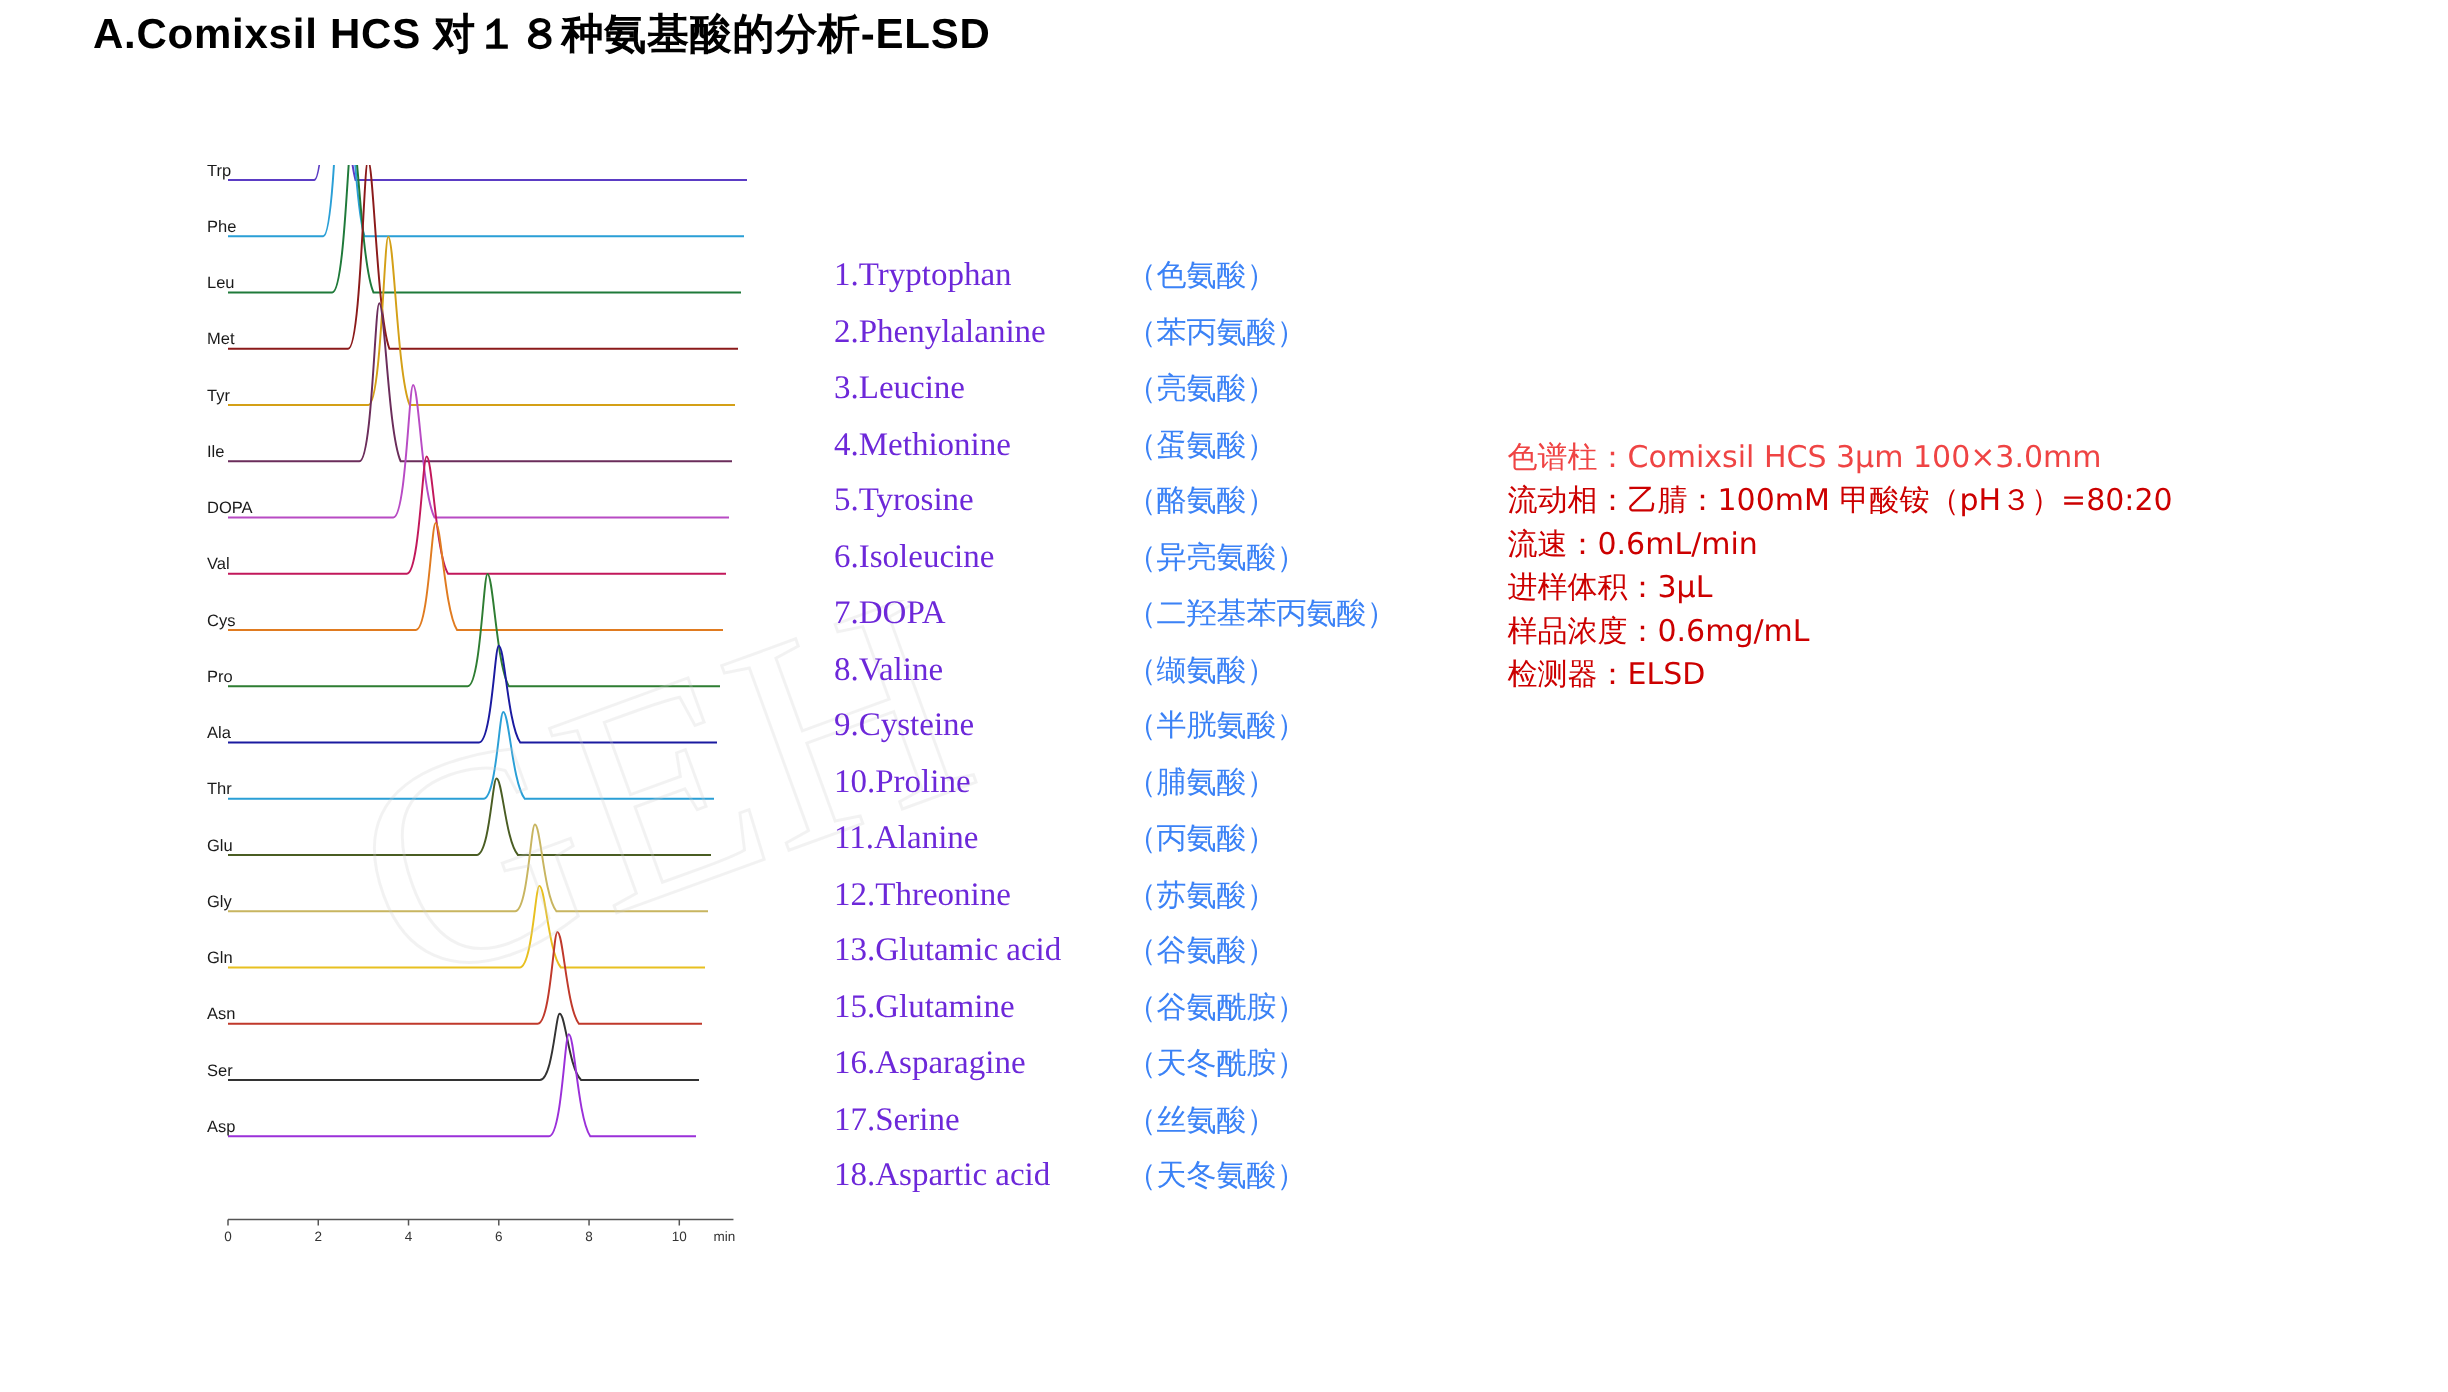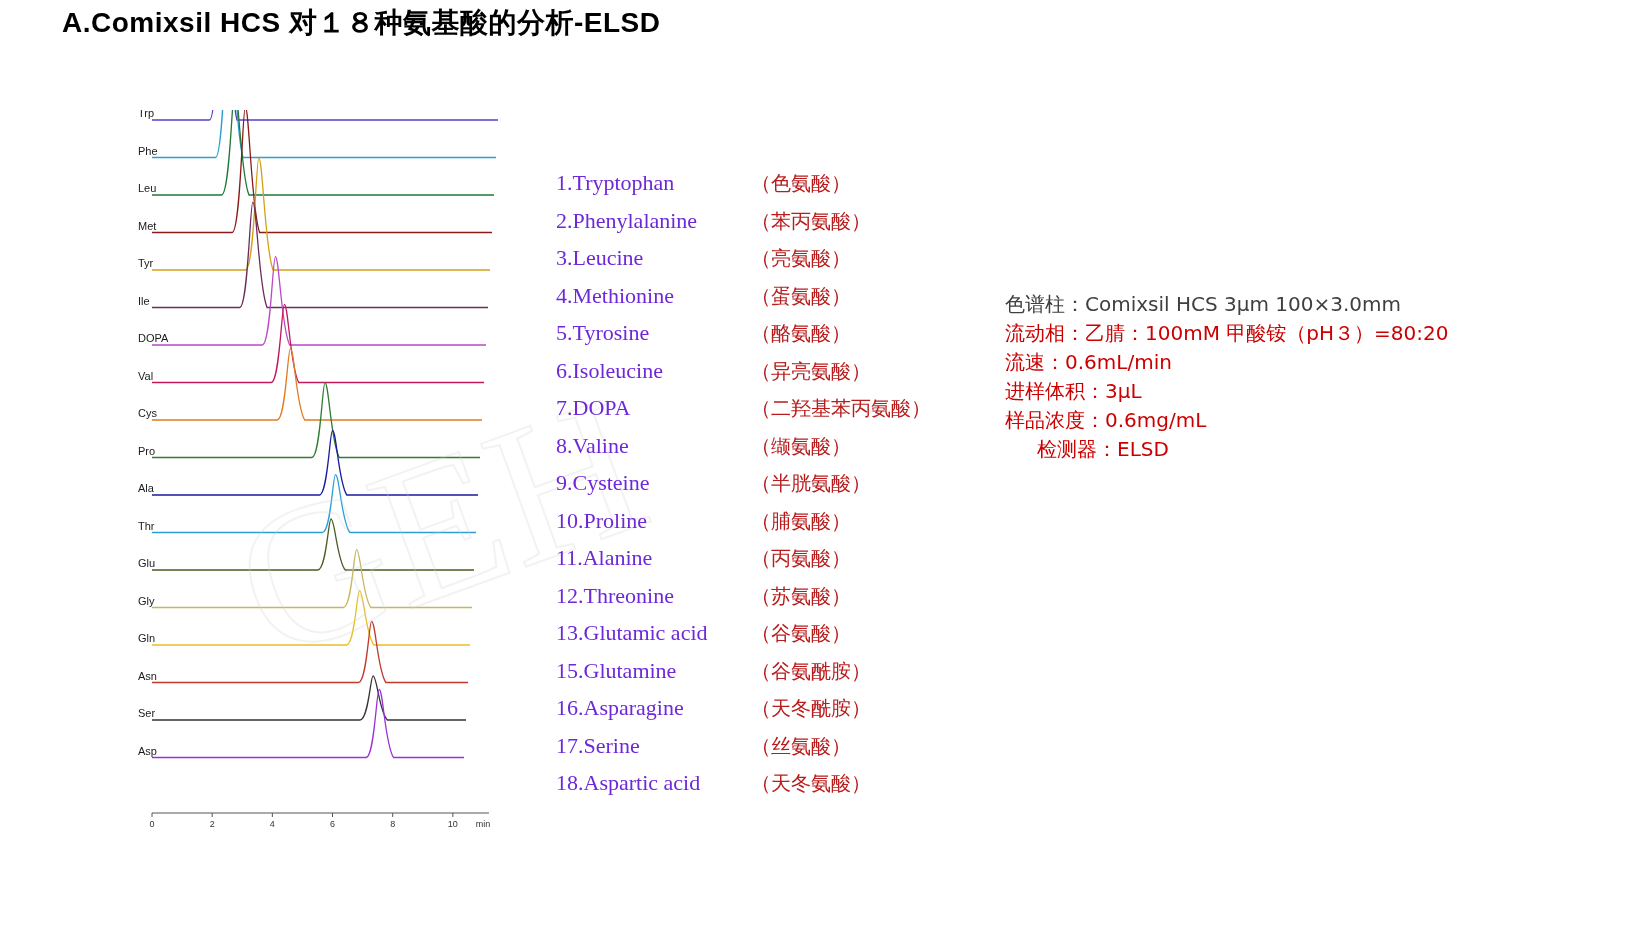--- a/index.html
+++ b/index.html
@@ -73,21 +73,21 @@
   .compound-en {
     width: 195px;
     font-family: "Liberation Serif", serif;
     font-size: 22px;
     color: #6d28d9;
     white-space: nowrap;
   }
   .compound-cn {
     font-family: Liberation Sans, sans-serif;
     font-size: 20px;
-    color: #b91c1c;
+    color: #3b82f6;
     white-space: nowrap;
   }
 
   
   #conditions {
     position: absolute;
     left: 1005px;
     top: 290px;
     width: 600px;
   }
@@ -236,19 +236,19 @@
       <span class="compound-en">17.Serine</span>
       <span class="compound-cn">（丝氨酸）</span>
     </div>
     <div class="compound-row">
       <span class="compound-en">18.Aspartic acid</span>
       <span class="compound-cn">（天冬氨酸）</span>
     </div>
   </div>
 
 <div id="conditions">
-    <div class="condition-line" style="color: #404040;">色谱柱：Comixsil HCS 3μm 100×3.0mm</div>
+    <div class="condition-line" style="color: #ef4444;">色谱柱：Comixsil HCS 3μm 100×3.0mm</div>
     <div class="condition-line" style="color: rgb(204, 0, 0);">流动相：乙腈：100mM 甲酸铵（pH３）=80:20</div>
     <div class="condition-line" style="color: rgb(204, 0, 0);">流速：0.6mL/min</div>
     <div class="condition-line" style="color: rgb(204, 0, 0);">进样体积：3μL</div>
     <div class="condition-line" style="color: rgb(204, 0, 0);">样品浓度：0.6mg/mL</div>
-    <div class="condition-line" style="color: rgb(204, 0, 0); margin-left: 32px;">检测器：ELSD</div>
+    <div class="condition-line" style="color: rgb(204, 0, 0);">检测器：ELSD</div>
   </div>
 
 </body></html>

